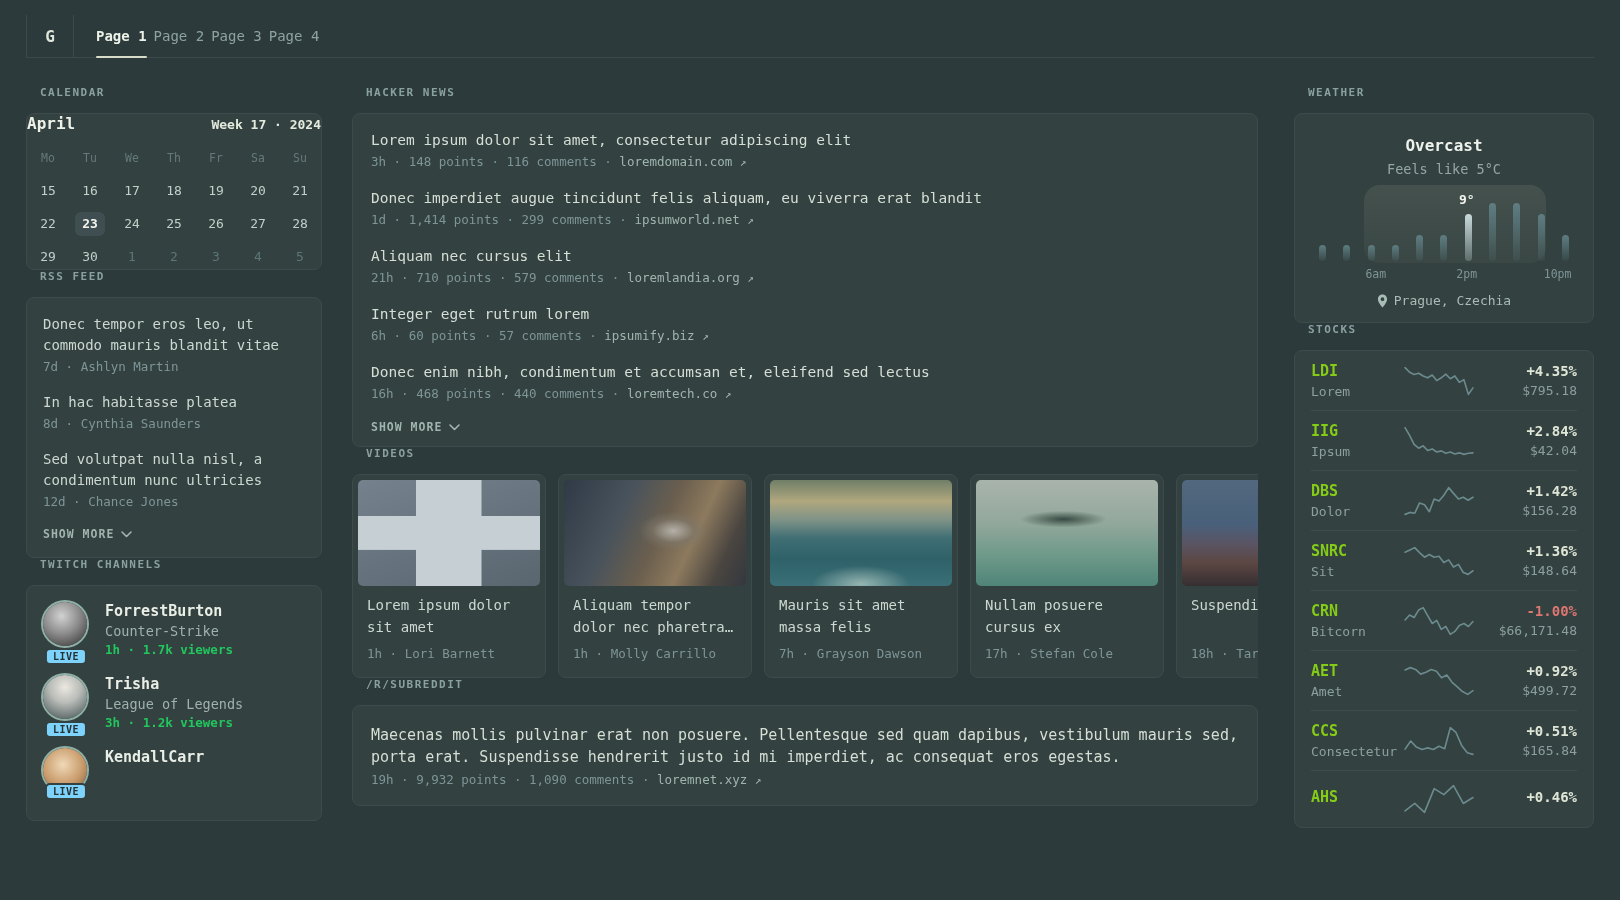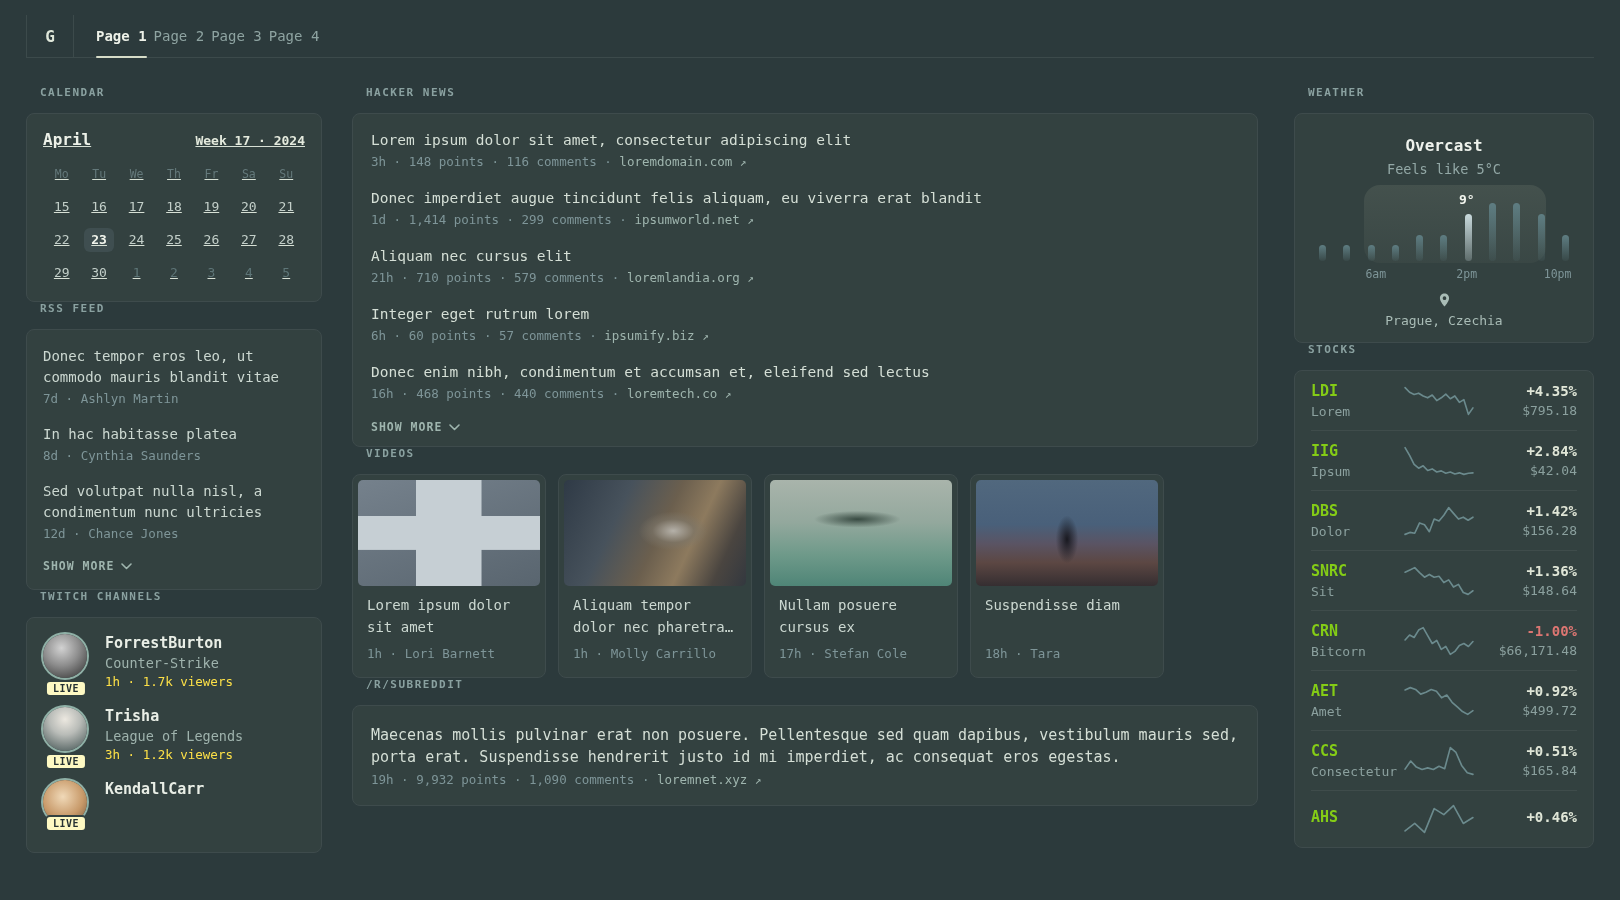--- a/index.html
+++ b/index.html
@@ -38,21 +38,21 @@
   .col-right{width:300px;flex:none;margin-left:6px;}
   .section{}
   .section-label{
     font-size:11px;letter-spacing:1.5px;color:#8aa1a0;
     margin:0 0 14px 14px;font-weight:700;
   }
   .card{
     background:#334140;border:1px solid #3e4b4c;border-radius:8px;
   }
   
-  .cal-card{padding:16px;text-decoration:underline;}
+  .cal-card{padding:0;}
   .cal-head{display:flex;justify-content:space-between;align-items:baseline;}
   .cal-month{font-size:16px;font-weight:700;color:#edf1e8;}
   .cal-week{font-size:13px;font-weight:700;color:#e4eadd;}
   .cal-row{display:grid;grid-template-columns:repeat(7,1fr);margin-top:18px;}
   .cal-wd{font-size:11.5px;color:#64797b;text-align:center;}
   .cal-grid{display:grid;grid-template-columns:repeat(7,1fr);row-gap:9px;margin-top:14px;}
   .cal-day{
     font-size:13px;color:#c3cfc9;text-align:center;
     height:24px;line-height:24px;border-radius:6px;width:30px;margin:0 auto;
   }
@@ -73,26 +73,26 @@
   
   .tw-card{padding:16px 16px 10px;}
   .tw-row{display:flex;gap:16px;margin-bottom:18px;}
   .tw-avatar-wrap{position:relative;width:46px;flex:none;}
   .tw-avatar{width:44px;height:44px;border-radius:50%;box-shadow:0 0 0 2px #8fb0a6;}
   .av-1{background:radial-gradient(circle at 42% 32%,#d2d2d2 0%,#8d8d8d 45%,#3c3c3c 90%);}
   .av-2{background:radial-gradient(circle at 50% 28%,#ece8e0 0%,#b9bcb8 40%,#51605f 90%);}
   .av-3{background:radial-gradient(circle at 45% 38%,#f0d9b8 0%,#c89a6a 55%,#7a5c40 95%);}
   .live-badge{
     position:absolute;left:50%;transform:translateX(-50%);bottom:-8px;
-    background:#fef9c3;color:#253133;font-size:10px;font-weight:700;
+    background:#7dd3fc;color:#253133;font-size:10px;font-weight:700;
     padding:1px 6px;border-radius:5px;border:2px solid #334140;letter-spacing:0.5px;
   }
   .tw-name{font-size:15px;font-weight:700;color:#e9eee6;}
   .tw-game{font-size:13.5px;color:#9fb3ad;margin-top:3px;}
-  .tw-meta{font-size:12.5px;color:#fde047;margin-top:3px;}
+  .tw-meta{font-size:12.5px;color:#22c55e;margin-top:3px;font-weight:bold;}
   
   .hn-card{padding:16px 18px 12px;}
   .hn-item{margin-bottom:19px;}
   .hn-title{font-size:14.5px;color:#d5dfd6;line-height:21px;}
   .hn-meta{font-size:12.5px;color:#7e9598;margin-top:3px;}
   .hn-domain{color:#9fb5ae;}
   .arrow{color:#9fb5ae;font-size:11px;}
   
   .vid-row{display:flex;gap:12px;overflow:hidden;}
   .vid-card{
@@ -146,21 +146,21 @@
     position:absolute;transform:translateX(-50%);
     font-size:13px;font-weight:700;color:#f2f5ee;white-space:nowrap;
   }
   .wticks{position:relative;height:20px;margin:0 2px;}
   .wtick{
     position:absolute;top:6px;transform:translateX(-50%);
     font-size:11.5px;color:#7e9598;white-space:nowrap;
   }
   .w-loc{
     margin-top:12px;display:flex;align-items:center;justify-content:center;gap:6px;
-    font-size:13px;color:#a9bcb6;flex-direction:column;
+    font-size:13px;color:#a9bcb6;
   }
   
   .stocks-card{padding:0 16px;}
   .stock-row{
     display:flex;align-items:center;padding:11px 0;
     border-top:1px solid rgba(255,255,255,0.06);
   }
   .stock-row:first-child{border-top:none;}
   .stock-id{width:88px;flex:none;}
   .stock-sym{font-size:15px;font-weight:700;color:#84cc16;}
@@ -340,20 +340,27 @@
           </div>
         </div>
         <div class="vid-card">
           <div class="vid-thumb t2"></div>
           <div class="vid-body">
             <div class="vid-title">Aliquam tempor dolor nec pharetra…</div>
             <div class="vid-meta">1h · Molly Carrillo</div>
           </div>
         </div>
         <div class="vid-card">
+          <div class="vid-thumb t3"></div>
+          <div class="vid-body">
+            <div class="vid-title">Mauris sit amet massa felis</div>
+            <div class="vid-meta">7h · Grayson Dawson</div>
+          </div>
+        </div>
+        <div class="vid-card">
           <div class="vid-thumb t4"></div>
           <div class="vid-body">
             <div class="vid-title">Nullam posuere cursus ex</div>
             <div class="vid-meta">17h · Stefan Cole</div>
           </div>
         </div>
         <div class="vid-card">
           <div class="vid-thumb t5"></div>
           <div class="vid-body">
             <div class="vid-title">Suspendisse diam</div>

